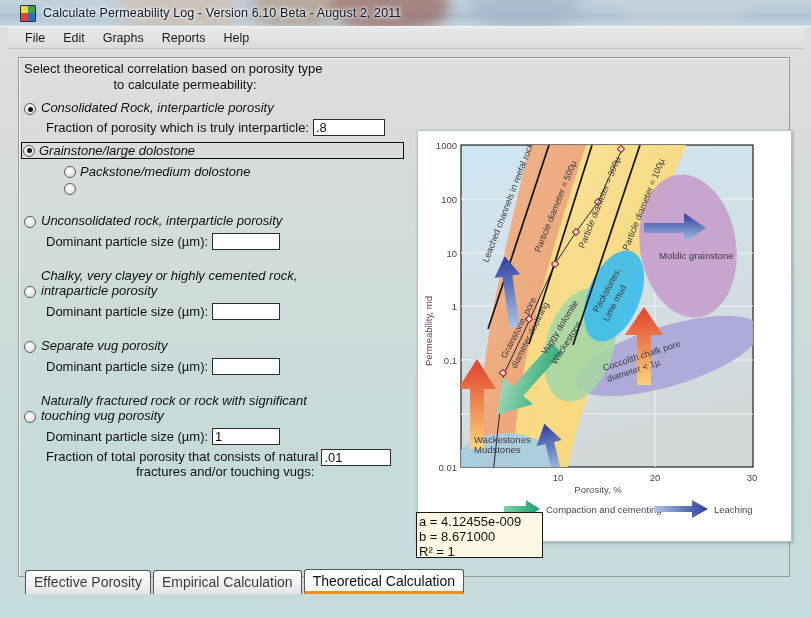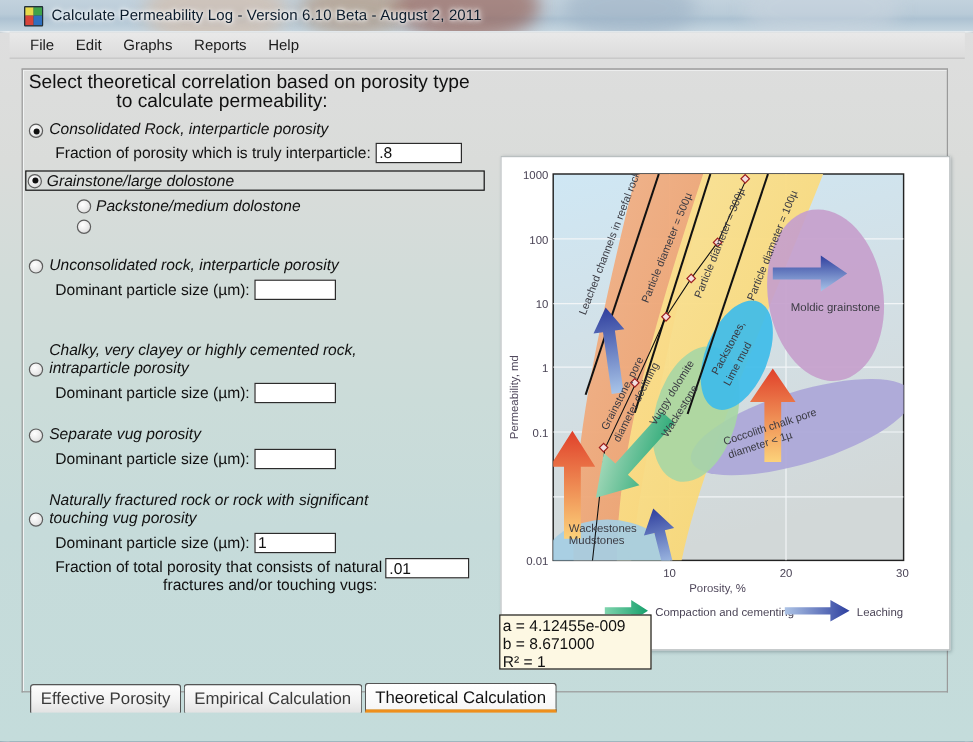--- a/index.html
+++ b/index.html
@@ -64,21 +64,21 @@
   .grouppanel{
     position:absolute;left:18px;top:30px;width:772px;height:520px;
     background:transparent;
     border:1px solid #9a9a9a;border-top-color:#8e8e8e;
     box-shadow:inset 1px 1px 0 #f2f4f4;
     box-sizing:border-box;
   }
 
   
   .form{position:absolute;left:24px;top:34px;width:380px;}
-  .hdr{font-size:16px;color:#111;line-height:16px;}
+  .hdr{font-size:13px;color:#111;line-height:16px;}
   .hdr .l1{display:block;}
   .hdr .l2{display:block;text-align:center;padding-right:58px;}
 
   .radiorow{display:flex;align-items:flex-end;gap:5px;margin-top:7px;}
   .radio{
     width:12px;height:12px;border-radius:50%;flex:none;margin-top:2px;
     background:radial-gradient(circle at 38% 33%,#ffffff 0%,#eaeaea 55%,#cfcfcf 100%);
     border:1px solid #5d5d5d;box-sizing:border-box;position:relative;
   }
   .radio.on:after{
@@ -213,21 +213,21 @@
 
       <div class="radiorow" style="margin-top:18px;">
         <span class="radio"></span>
         <span class="radiolabel">Unconsolidated rock, interparticle porosity</span>
       </div>
       <div class="fieldrow indent1" style="margin-top:5px;">
         <span class="lbl">Dominant particle size (µm):</span>
         <input class="txt" style="width: 68px; margin-left: 4px;" value="">
       </div>
 
-      <div class="radiorow" style="margin-top:34px;">
+      <div class="radiorow" style="margin-top:18px;">
         <span class="radio"></span>
         <span class="radiolabel">
           <span>Chalky, very clayey or highly cemented rock,</span><br>
           <span>intraparticle porosity</span>
         </span>
       </div>
       <div class="fieldrow indent1" style="margin-top:5px;">
         <span class="lbl">Dominant particle size (µm):</span>
         <input class="txt" style="width: 68px; margin-left: 4px;" value="">
       </div>

